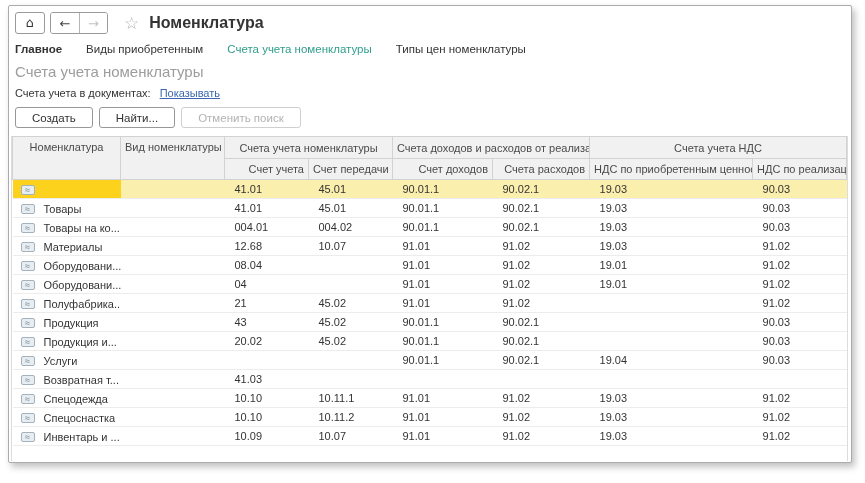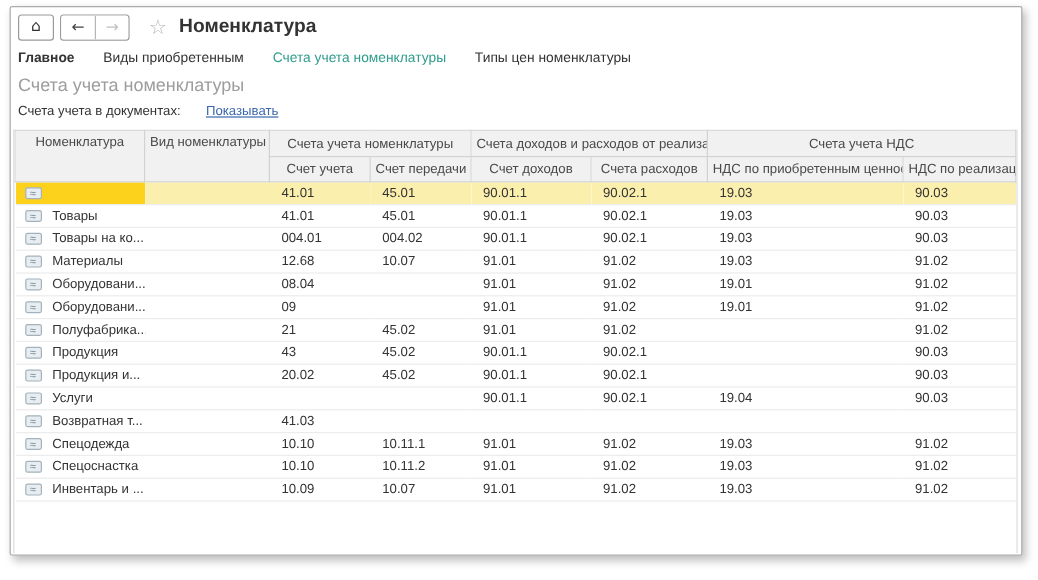--- a/index.html
+++ b/index.html
@@ -34,40 +34,40 @@
 
   
   .tabs { display:flex; gap:24px; padding:7px 25px 4px 6px; font-size:11.5px; flex:0 0 22px; }
   .tab { cursor:pointer; color:#333; white-space:nowrap; }
   .tab.bold { font-weight:bold; }
   .tab.active { color:#2f9d8c; }
 
   
   .page-title { font-size:15px; color:#9d9d9d; padding:4px 6px 5px; flex:0 0 24px; }
   .docs-row { font-size:11px; padding:2px 6px 8px; flex:0 0 20px; }
-  .docs-row a { color:#3a67ad; text-decoration:underline; margin-left:18px; cursor:pointer; }
+  .docs-row a { color:#3a67ad; text-decoration:underline; margin-left:6px; cursor:pointer; }
 
   
   .actions { display:flex; gap:6px; padding:0 6px 7px; flex:0 0 28px; }
   .btn {
     font-size:11.5px; color:#333; background:#fff; border:1px solid #979797;
     border-radius:3px; padding:2px 16px; height:21px; cursor:pointer;
     font-family:"Liberation Sans", sans-serif;
   }
   .btn.disabled { color:#b3b3b3; border-color:#cfcfcf; cursor:default; }
 
   
   .grid-area { flex:1 1 auto; margin:1px 3px 1px 2px; border-left:1px solid #dcdcdc; border-right:1px solid #dcdcdc; overflow:hidden; }
   table { border-collapse:collapse; width:100%; table-layout:fixed; font-size:11px; }
   thead th {
     background:#f1f1f1; border:1px solid #d2d2d2; font-weight:normal;
     color:#4a4a4a; padding:0 4px; text-align:center; white-space:nowrap; overflow:hidden;
   }
   tr.h-group th { height:22px; }
-  tr.h-sub th { height:21px; }
+  tr.h-sub th { height:21px;text-align:right; }
   th.rspan { vertical-align:top; padding-top:4px; }
   tbody td {
     height:19px; border-bottom:1px solid #ececec; padding:0 4px 0 10px;
     white-space:nowrap; overflow:hidden; color:#333; cursor:default; background:#fff;
   }
   tbody td:first-child { padding-left:8px; }
   tr.selected td { background:#fbefad; }
   tr.selected td.current { background:#fcd21d; }
   .row-icon {
     display:inline-block; width:14px; height:10px; border:1px solid #a3b2bc;
@@ -98,20 +98,25 @@
     <span class="tab">Типы цен номенклатуры</span>
   </div>
 
   <div class="page-title">Счета учета номенклатуры</div>
 
   <div class="docs-row">
     <span>Счета учета в документах:</span>
     <a>Показывать</a>
   </div>
 
+  <div class="actions">
+    <button class="btn">Создать</button>
+    <button class="btn">Найти...</button>
+    <button class="btn disabled">Отменить поиск</button>
+  </div>
 
   <div class="grid-area">
     <table>
       <colgroup>
         <col style="width:108px">
           <col style="width:104px">
           <col style="width:84px">
           <col style="width:84px">
         <col style="width:100px">
           <col style="width:97px">
@@ -182,21 +187,21 @@
             <td>08.04</td>
             <td></td>
             <td>91.01</td>
             <td>91.02</td>
             <td>19.01</td>
             <td>91.02</td>
           </tr>
           <tr>
             <td><span class="row-icon">≈</span><span class="row-name">Оборудовани...</span></td>
             <td></td>
-            <td>09</td>
+            <td>04</td>
             <td></td>
             <td>91.01</td>
             <td>91.02</td>
             <td>19.01</td>
             <td>91.02</td>
           </tr>
           <tr>
             <td><span class="row-icon">≈</span><span class="row-name">Полуфабрика...</span></td>
             <td></td>
             <td>21</td>

